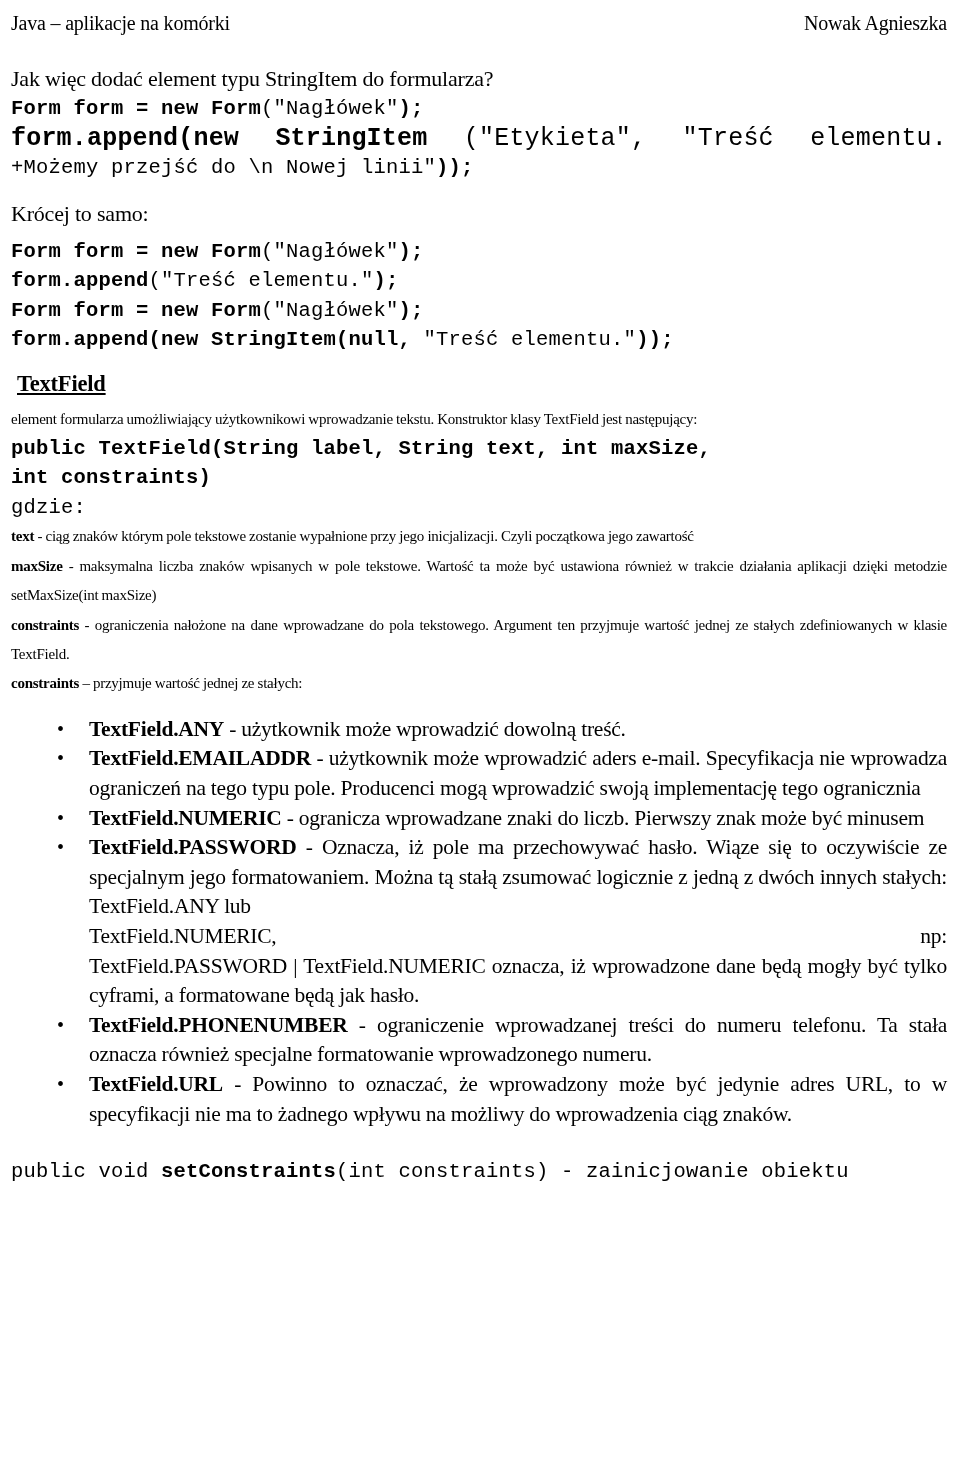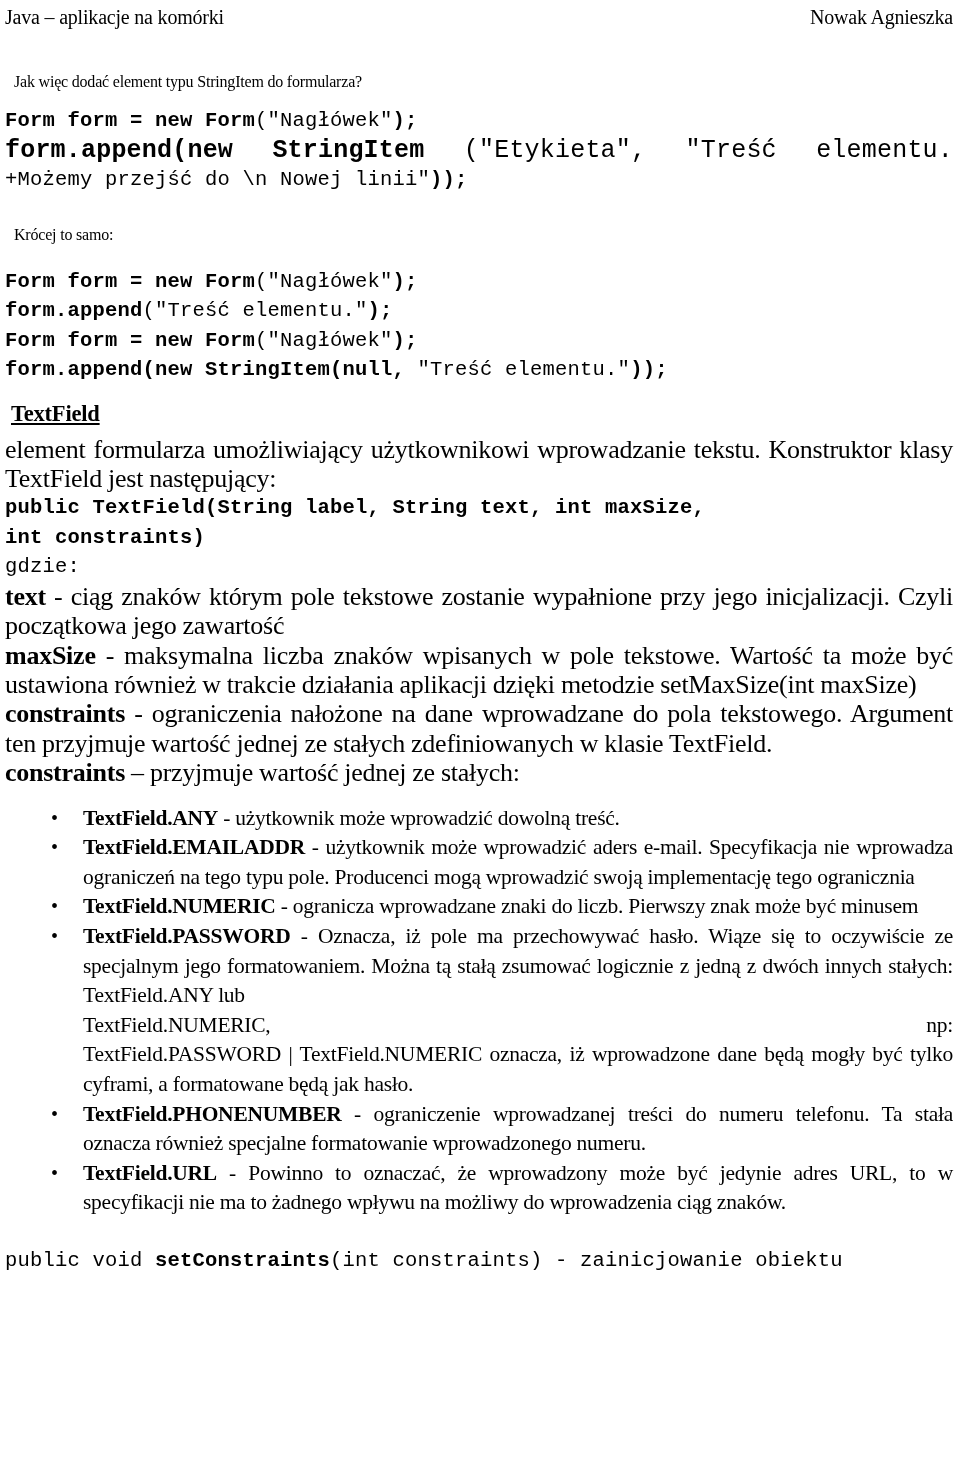--- a/index.html
+++ b/index.html
@@ -13,21 +13,21 @@
     height: 1484px;
     overflow: hidden;
     font-family: "Liberation Serif", "DejaVu Serif", serif;
     color: #000000;
     -webkit-font-smoothing: antialiased;
   }
   .page {
     position: relative;
     width: 960px;
     height: 1240px;
-    padding: 0;
+    padding: 6px;
     box-sizing: border-box;
   }
 
   
   .running-header {
     display: flex;
     justify-content: space-between;
     align-items: baseline;
     padding: 4px 7px 0 5px;
     font-family: "Liberation Serif", "DejaVu Serif", serif;
@@ -39,31 +39,31 @@
   .running-header .hdr-right { white-space: nowrap; }
 
   
   .content {
     padding: 0 7px 0 5px;
   }
 
   
   p.prose {
     margin: 0;
-    font-size: 26px;
+    font-size: 15px;
     line-height: 29.4px;
     text-align: justify;
     text-justify: inter-word;
     letter-spacing: -0.25px;
     word-spacing: -0.2px;
   }
   p.prose.nojustify { text-align: left; }
   .lead {
-    margin: 9px;
-    font-size: 16px;
+    margin: 0;
+    font-size: 22px;
     line-height: 30px;
     letter-spacing: -0.2px;
   }
   b, strong { font-weight: bold; }
 
   
   pre.code {
     margin: 0;
     font-family: Liberation Mono, monospace;
     font-size: 20.5px;

